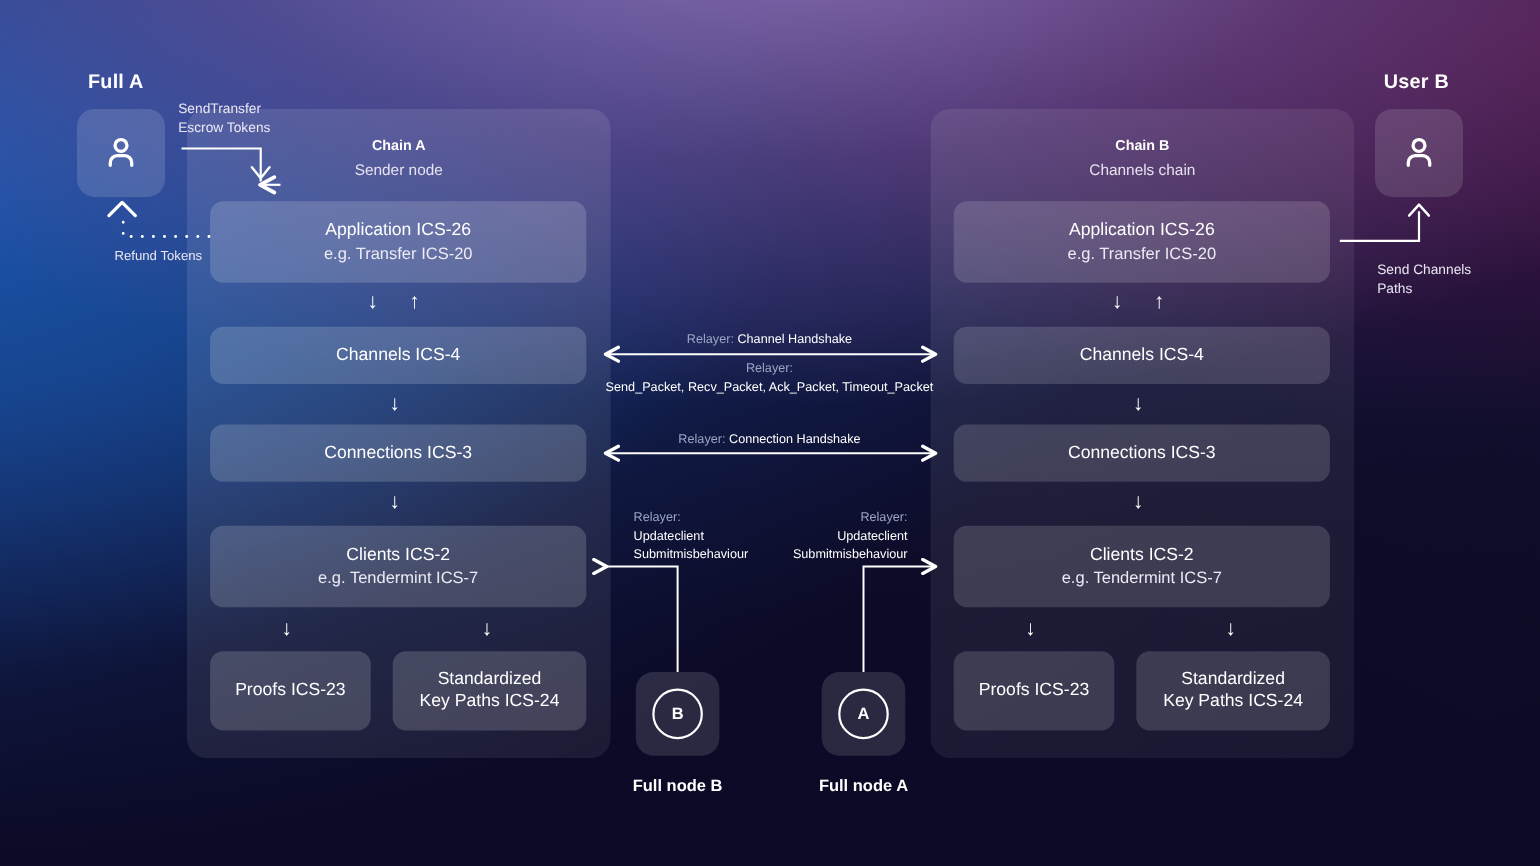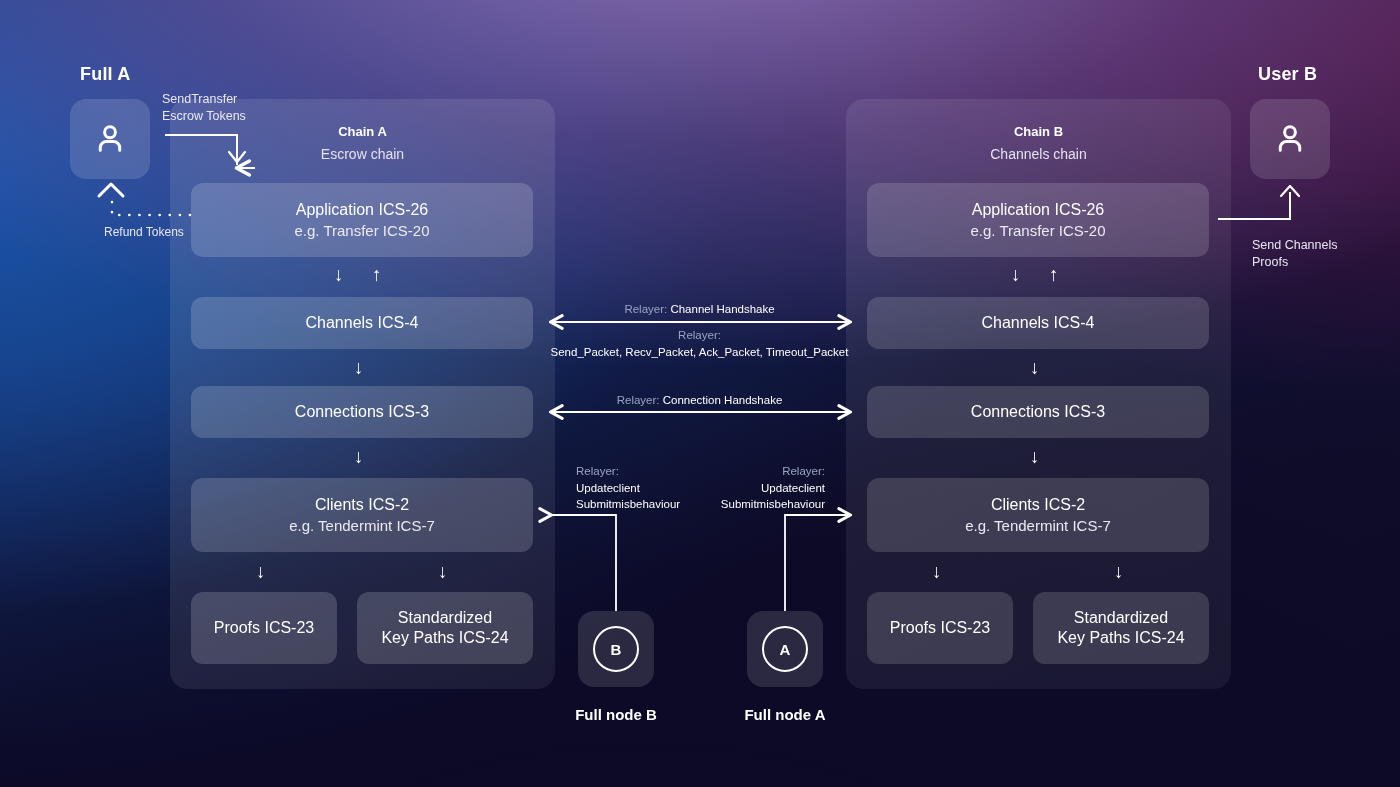--- a/index.html
+++ b/index.html
@@ -78,21 +78,21 @@
     </svg>
   </div>
   <div class="small-note" style="left:162px;top:91px;">
     <div>SendTransfer</div>
     <div>Escrow Tokens</div>
   </div>
   <div class="small-note" style="left:104px;top:224px;font-size:12px;">Refund Tokens</div>
 
   <div class="chain-panel chain-a-panel" style="left:170px;top:99px;width:385px;height:590px;"></div>
   <div class="chain-name" style="left:170px;top:124px;width:385px;">Chain A</div>
-  <div class="chain-sub" style="left:170px;top:146px;width:385px;">Escrow chain</div>
+  <div class="chain-sub" style="left:170px;top:146px;width:385px;">Sender node</div>
 
   <div class="layer a" style="left:191px;top:183px;width:342px;height:74px;">
     <div class="t1">Application ICS-26</div>
     <div class="t2">e.g. Transfer ICS-20</div>
   </div>
   <div class="arrow-g" style="left:334px;top:265px;">↓</div>
   <div class="arrow-g" style="left:372px;top:265px;">↑</div>
 
   <div class="layer a" style="left:191px;top:297px;width:342px;height:52px;">
     <div class="t1">Channels ICS-4</div>
@@ -157,21 +157,21 @@
 
   <div class="lbl usr-title" style="left:1258px;top:64px;">User B</div>
   <div class="usr-box usr-b-box" style="left:1250px;top:99px;">
     <svg class="person" viewBox="0 0 24 24" fill="none" stroke="#fff" stroke-width="2" stroke-linecap="round">
       <circle cx="12" cy="7.5" r="3.6"></circle>
       <path d="M5.5 19.5v-1.6a4.2 4.2 0 0 1 4.2-4.2h4.6a4.2 4.2 0 0 1 4.2 4.2v1.6"></path>
     </svg>
   </div>
   <div class="small-note" style="left:1252px;top:237px;">
     <div>Send Channels</div>
-    <div>Proofs</div>
+    <div>Paths</div>
   </div>
 
   <div class="mid-lbl" style="left:543px;top:301px;width:313px;text-align:center;">
     <span class="pre">Relayer:</span>
     <span>Channel Handshake</span>
   </div>
   <div class="mid-lbl" style="left:538px;top:327px;width:323px;text-align:center;">
     <div class="pre">Relayer:</div>
     <div>Send_Packet, Recv_Packet, Ack_Packet, Timeout_Packet</div>
   </div>

